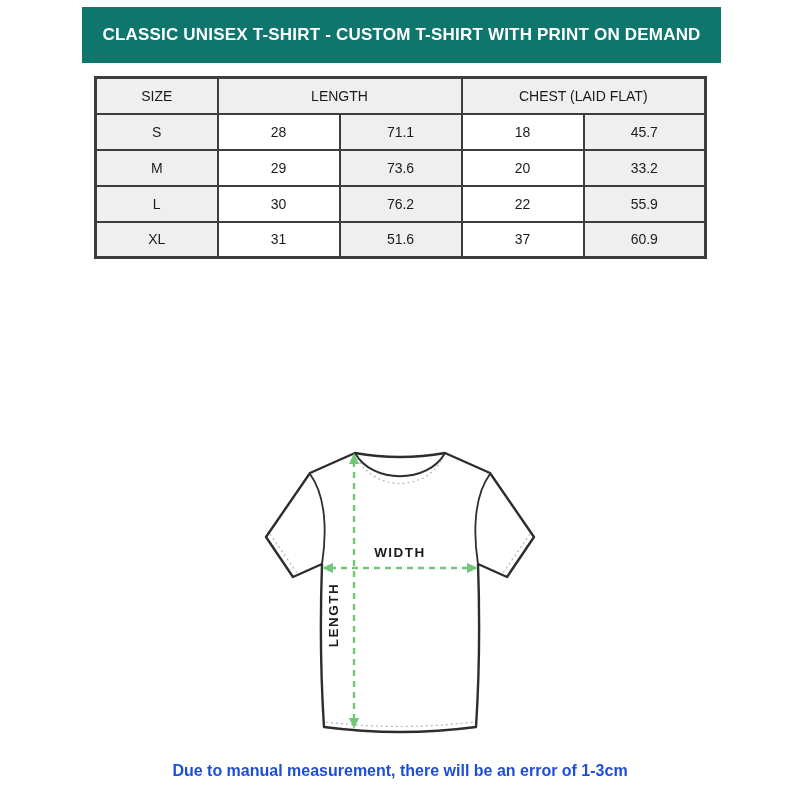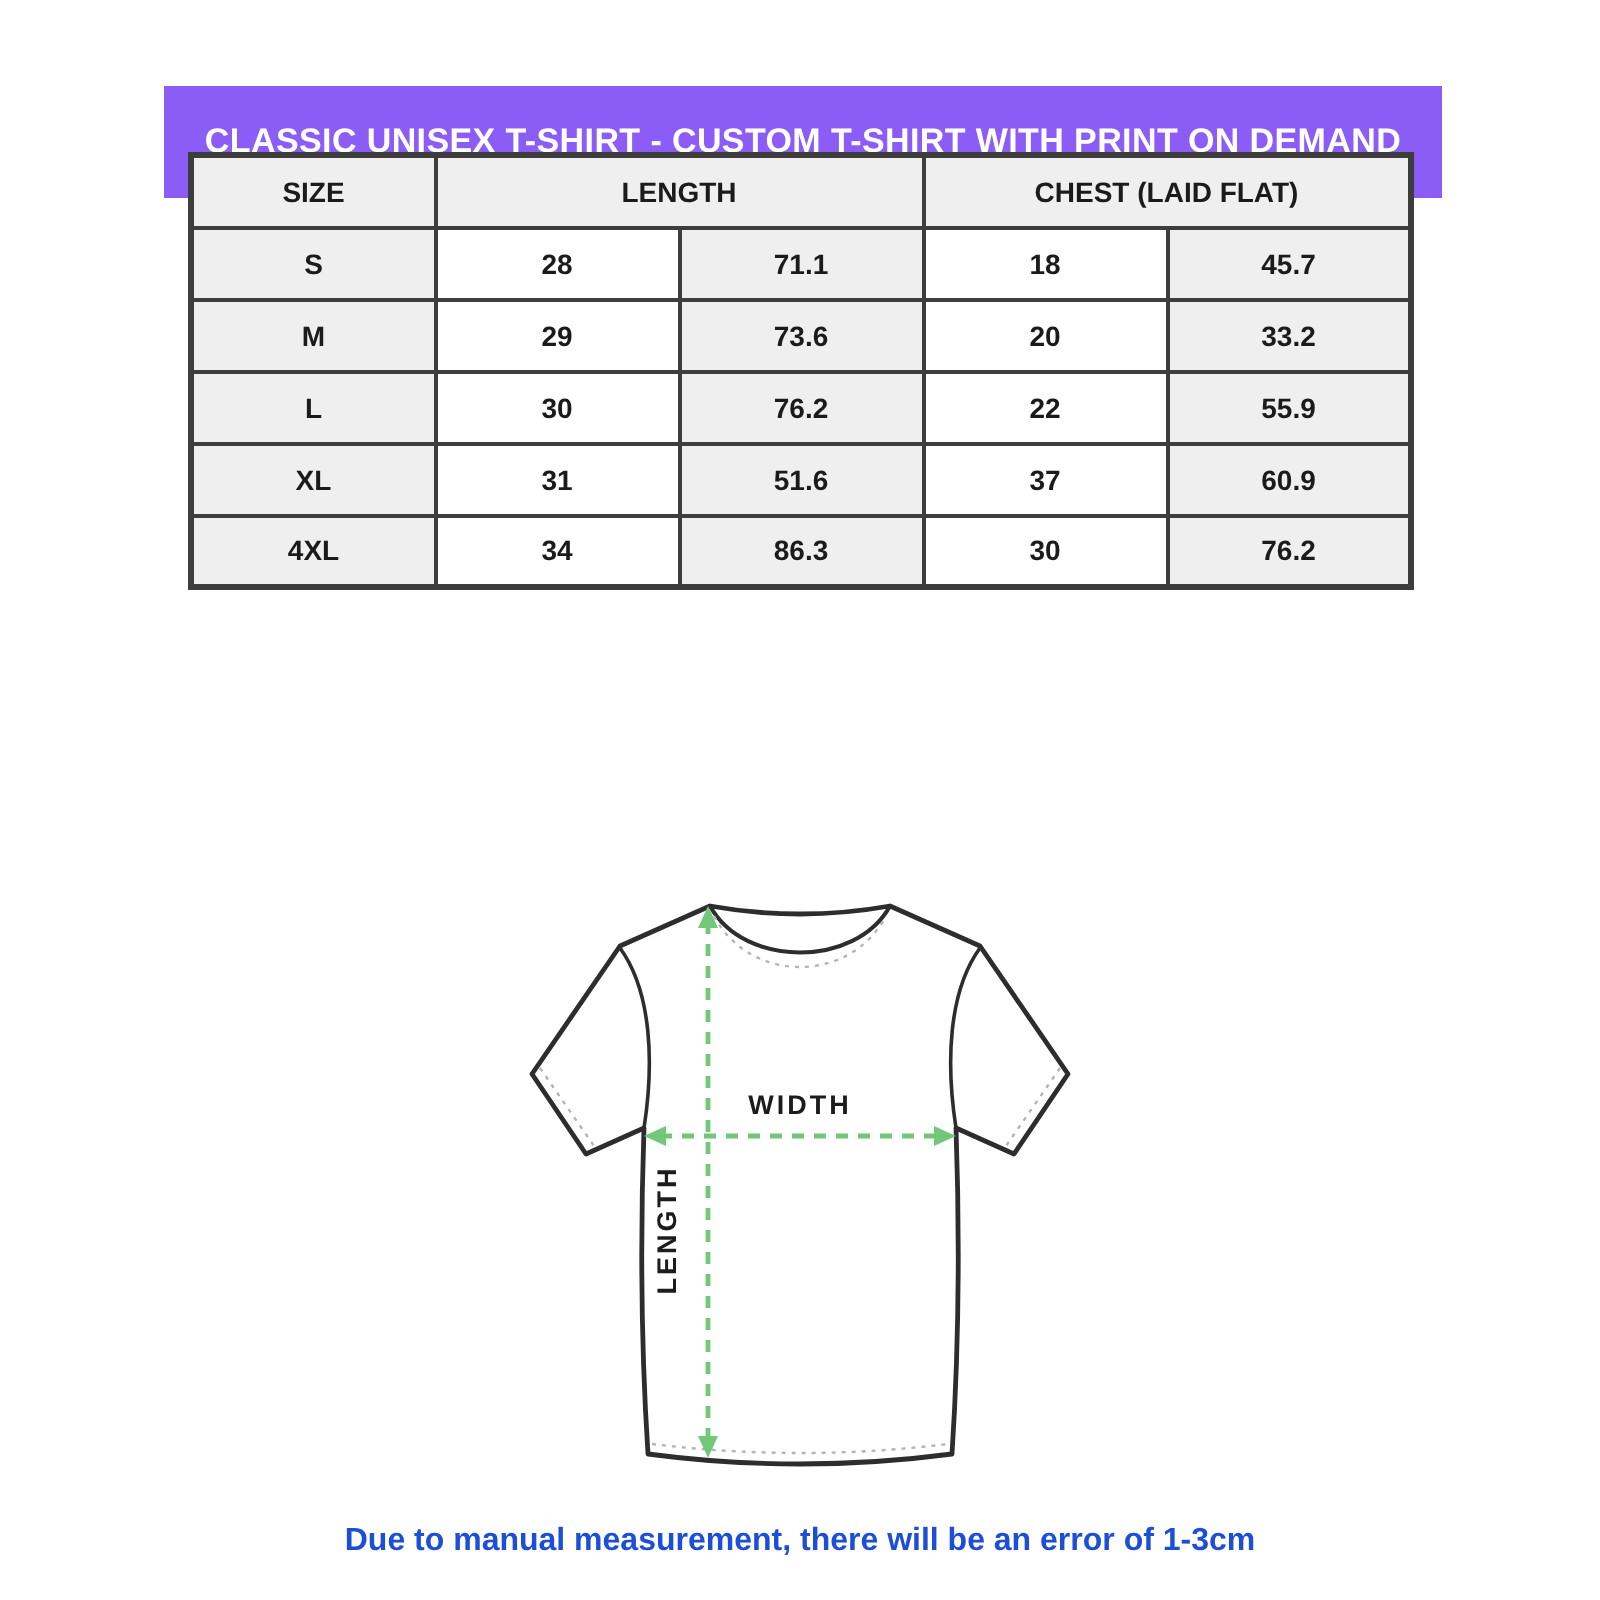--- a/index.html
+++ b/index.html
@@ -1,33 +1,33 @@
 <!DOCTYPE html>
 <html><head>
 <meta charset="utf-8">
 <style>
   * { margin:0; padding:0; box-sizing:border-box; }
   html,body { width:800px; height:800px; background:#ffffff; font-family:"Liberation Sans", sans-serif; position:relative; overflow:hidden; }
 
   .banner {
     position:absolute; left:82px; top:7px; width:639px; height:56px;
-    background:#8b5cf6; color:#ffffff;
+    background:#0f766e; color:#ffffff;
     display:flex; align-items:center; justify-content:center;
-    font-weight:bold; font-size:17px; letter-spacing:0.2px; white-space:nowrap;margin-top:36px;
+    font-weight:bold; font-size:17px; letter-spacing:0.2px; white-space:nowrap;
   }
 
   table.size-chart {
     position:absolute; left:94px; top:76px;
     border-collapse:collapse; table-layout:fixed; width:612px;
     border:3px solid #3d3d3d;
   }
   table.size-chart th, table.size-chart td {
     border:2px solid #3d3d3d; height:36px; padding:0;
     text-align:center; vertical-align:middle;
-    font-weight:bold; font-size:14px; color:#1b1b1b;
+    font-weight:normal; font-size:14px; color:#1b1b1b;
   }
   .cell-grey { background:#efefef; }
   .cell-white { background:#ffffff;margin-left:48px; }
 
   .diagram { position:absolute; left:250px; top:440px; width:300px; height:300px; }
 
   .footnote {
     position:absolute; left:0; top:762px; width:800px;
     text-align:center; color:#1d4ed8; font-weight:bold; font-size:16px;
   }
@@ -76,27 +76,20 @@
       <td class="cell-white">22</td>
       <td class="cell-grey">55.9</td>
     </tr>
     <tr>
       <td class="cell-grey">XL</td>
       <td class="cell-white">31</td>
       <td class="cell-grey">51.6</td>
       <td class="cell-white">37</td>
       <td class="cell-grey">60.9</td>
     </tr>
-    <tr>
-      <td class="cell-grey">4XL</td>
-      <td class="cell-white">34</td>
-      <td class="cell-grey">86.3</td>
-      <td class="cell-white">30</td>
-      <td class="cell-grey">76.2</td>
-    </tr>
   </tbody>
 </table>
 
 <svg class="diagram" viewBox="0 0 300 300" xmlns="http://www.w3.org/2000/svg">
 
   <g>
     <path d="M105,13 Q150,21 195,13 L240,33 L284,97 L257,137 L228,124 Q231,210 226,287 Q150,297 74,287 Q69,210 72,124 L43,137 L16,97 L60,33 Z" fill="#ffffff" stroke="#2d2d2d" stroke-width="2.4" stroke-linejoin="round"></path>
 
     <path d="M105,13 C122,44 178,44 195,13" fill="none" stroke="#2d2d2d" stroke-width="2"></path>
 

